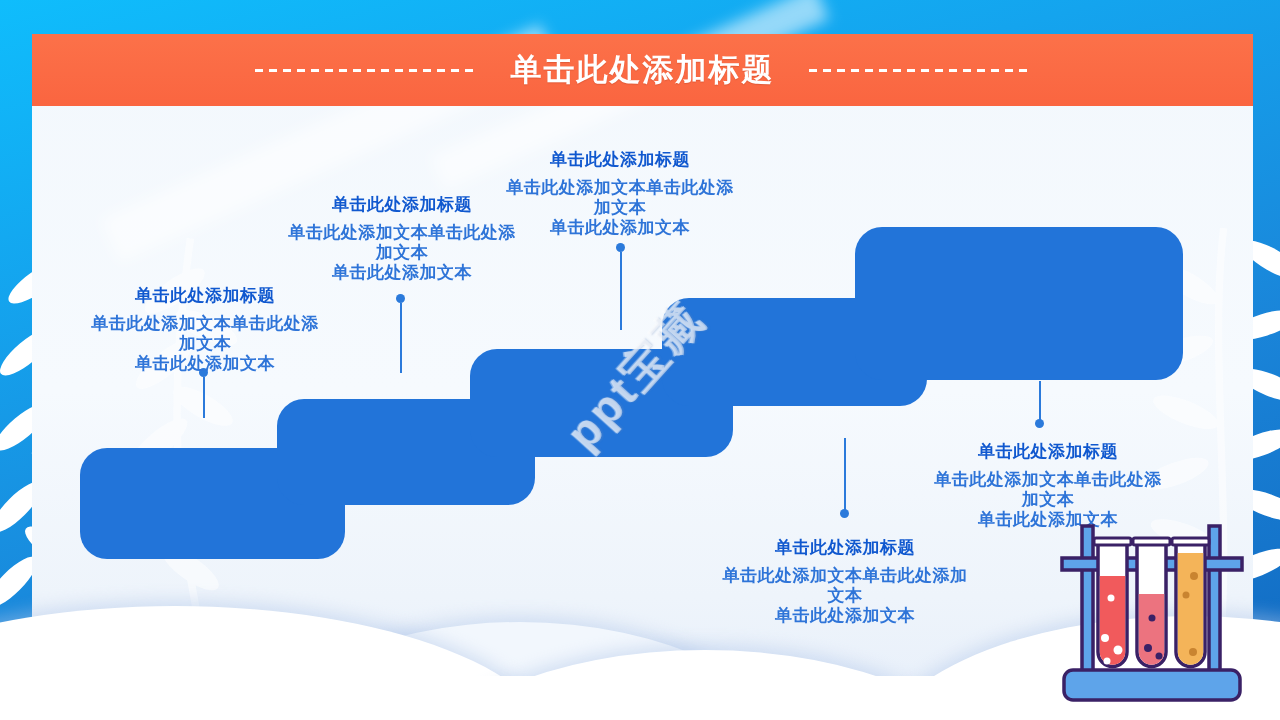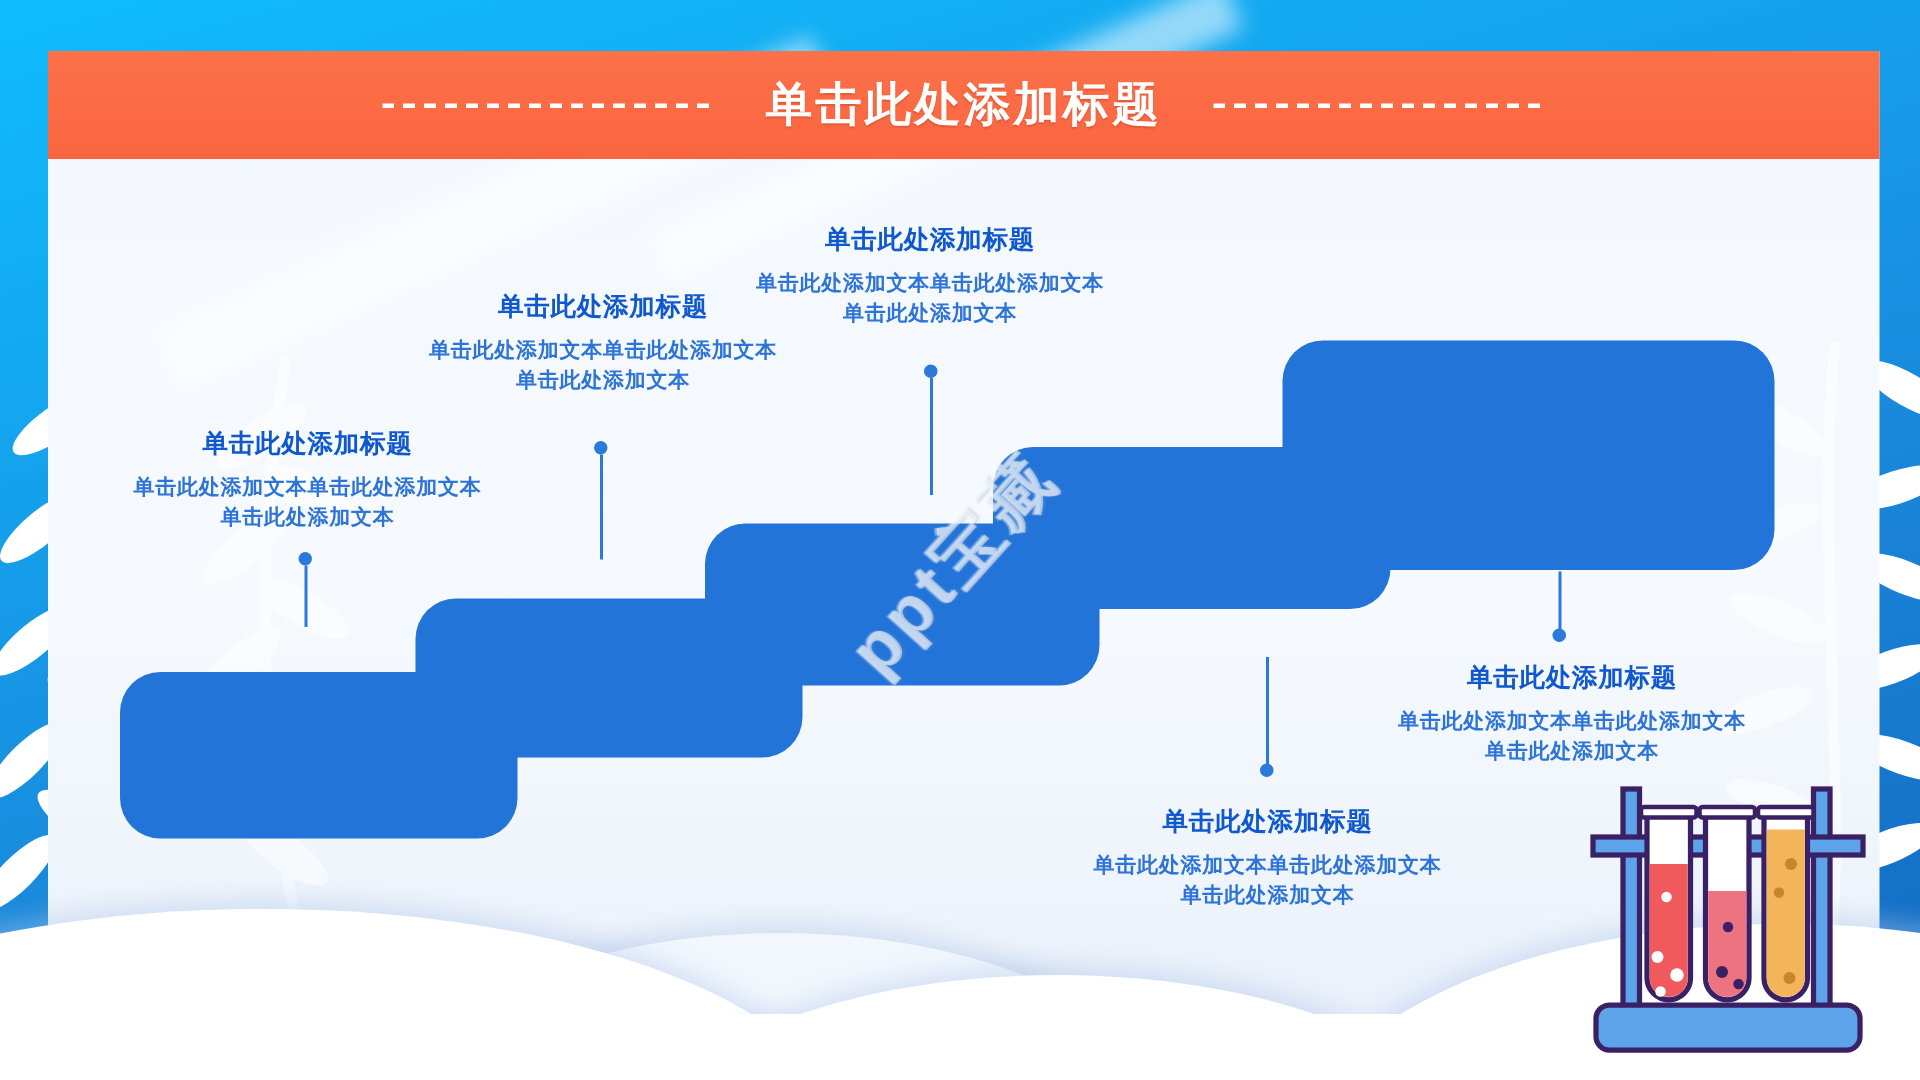--- a/index.html
+++ b/index.html
@@ -47,21 +47,21 @@
   .dot{width:9px;height:9px;border-radius:50%;background:#2b7adb;z-index:12;}
   .c1l{left:203px;top:377px;height:41px;} .c1d{left:199px;top:368px;}
   .c2l{left:400px;top:303px;height:70px;} .c2d{left:396px;top:294px;}
   .c3l{left:620px;top:252px;height:78px;} .c3d{left:616px;top:243px;}
   .c4l{left:844px;top:438px;height:72px;} .c4d{left:840px;top:509px;}
   .c5l{left:1039px;top:381px;height:39px;} .c5d{left:1035px;top:419px;}
 
   
   .tblock{z-index:20;text-align:center;}
   .t-title{font-size:17px;font-weight:bold;color:#1058cf;margin-bottom:7px;letter-spacing:.5px;}
-  .t-line{font-size:14px;color:#2e74d8;line-height:20px;letter-spacing:.5px;font-weight:bold;}
+  .t-line{font-size:17px;color:#2e74d8;line-height:20px;letter-spacing:.5px;font-weight:bold;}
   .b1{left:83px;top:284px;width:244px;}
   .b2{left:280px;top:193px;width:244px;}
   .b3{left:498px;top:148px;width:244px;}
   .b4{left:722px;top:536px;width:246px;}
   .b5{left:926px;top:440px;width:244px;}
 
   
   .watermark{
     left:540px;top:330px;width:220px;z-index:15;
     transform:rotate(-48deg);transform-origin:center;

